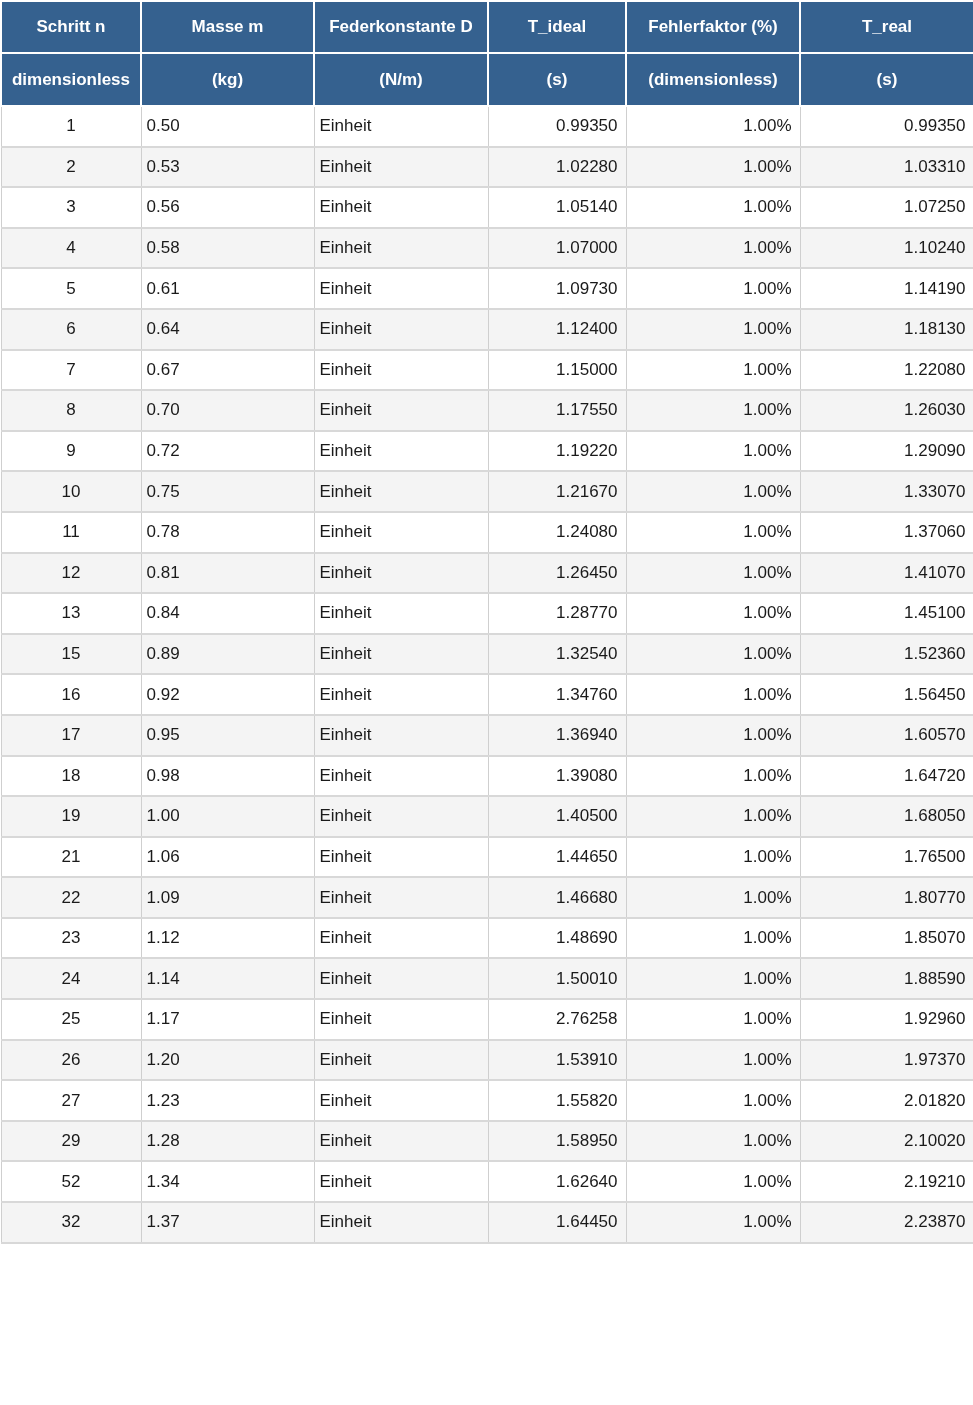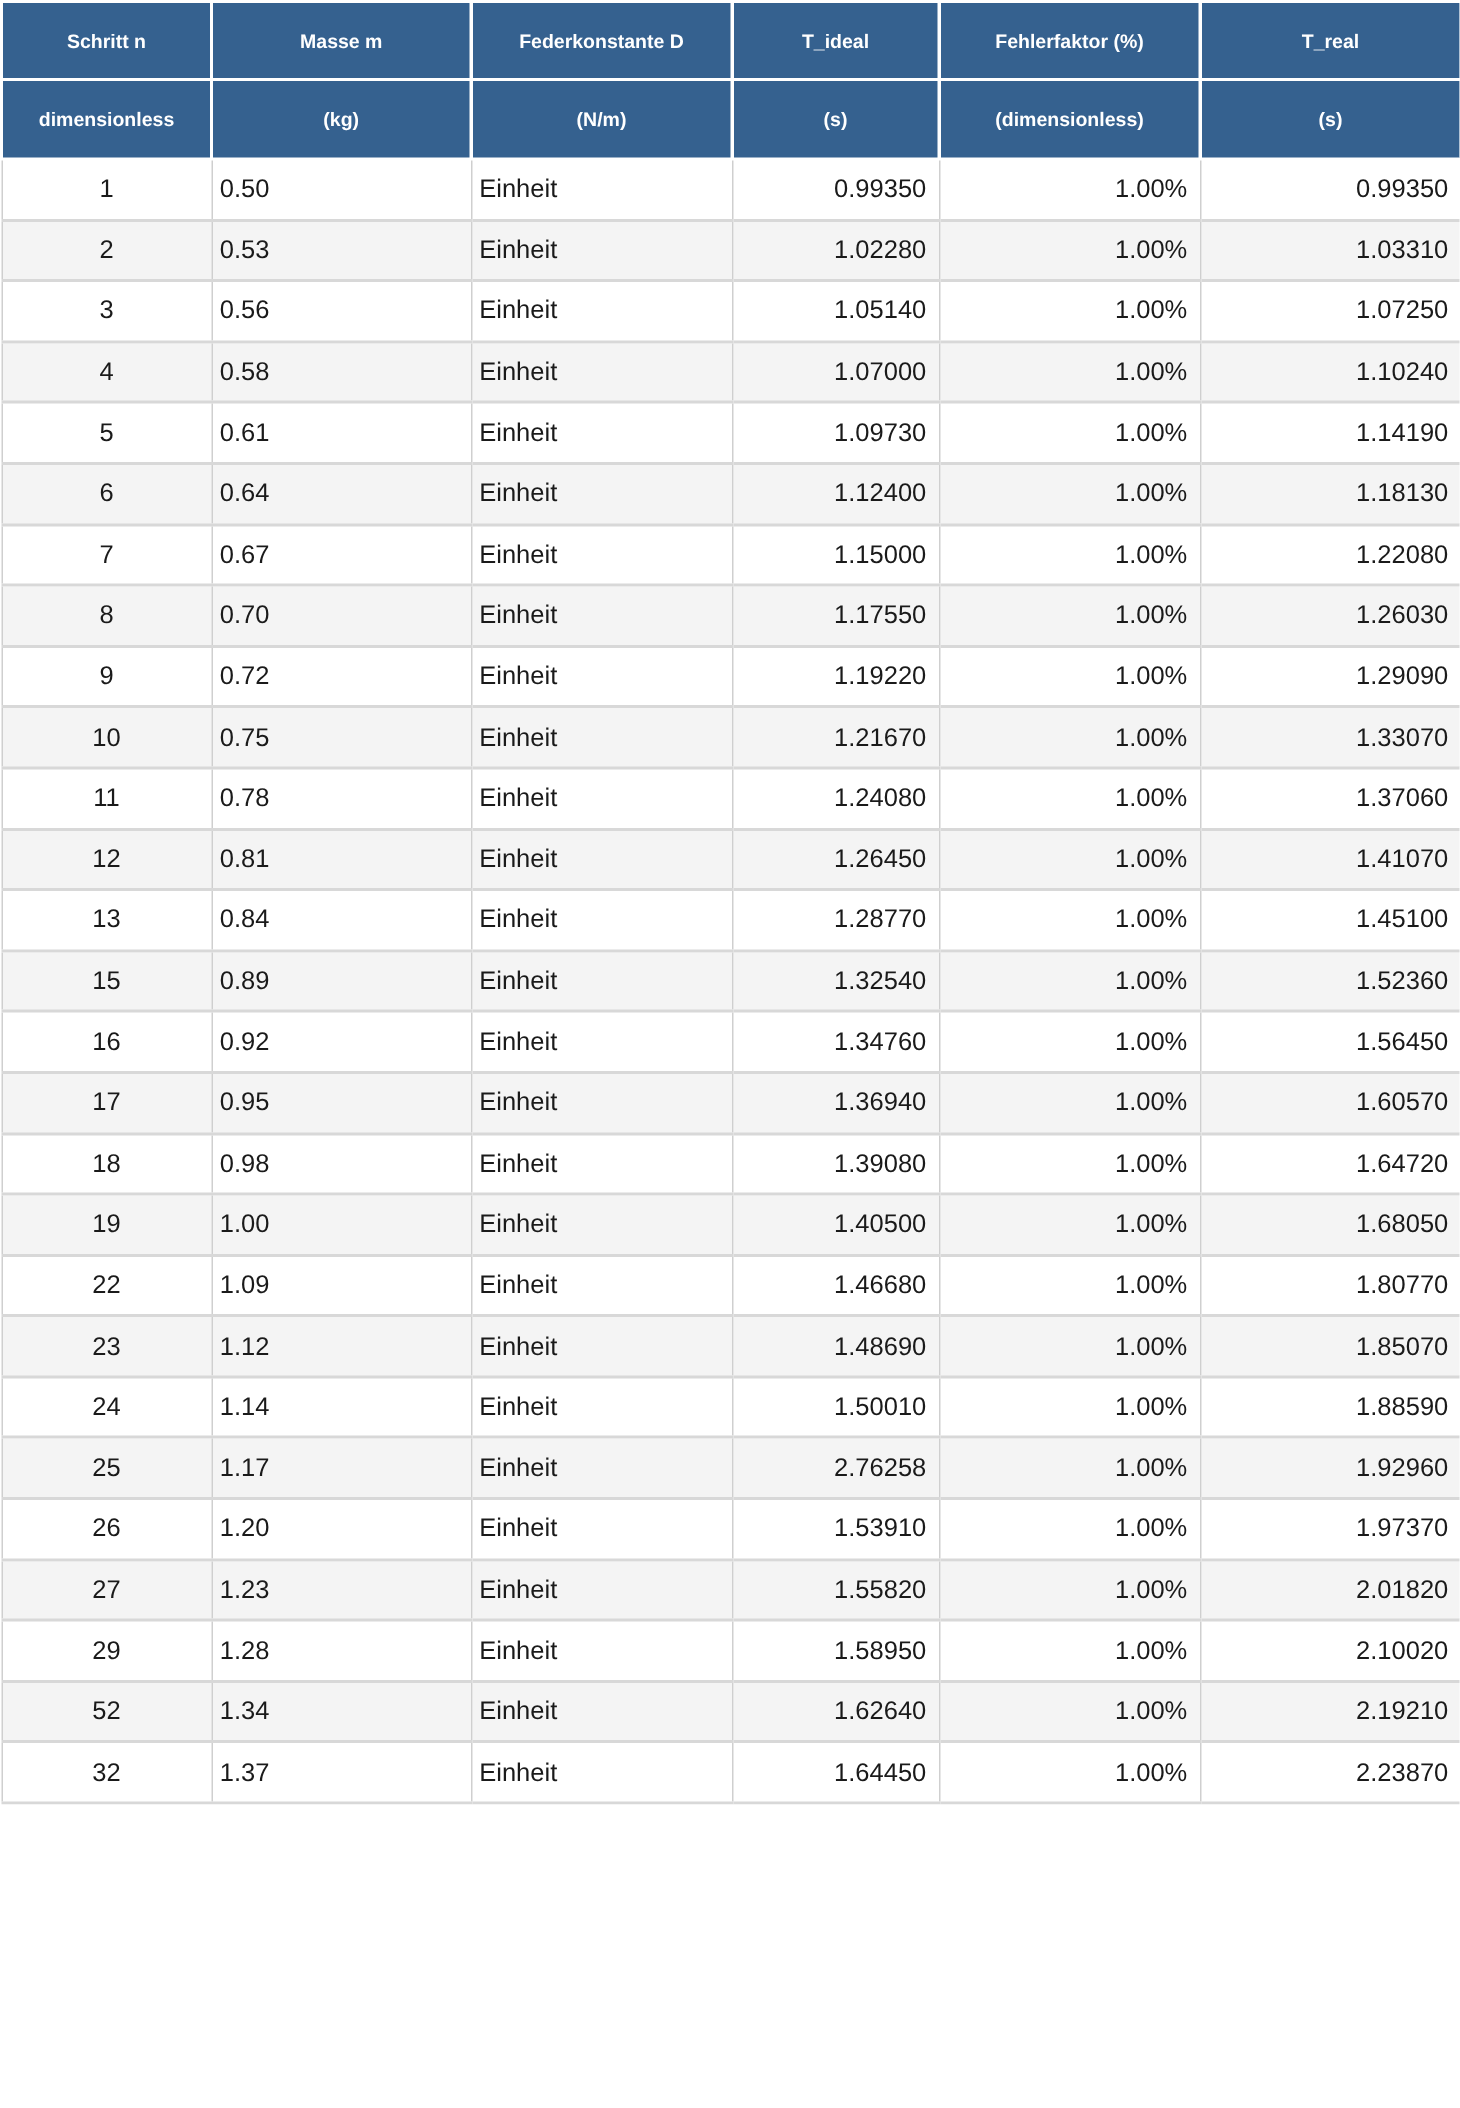--- a/index.html
+++ b/index.html
@@ -14,21 +14,21 @@
   table.data-table {
     width: 973px;
     border-collapse: collapse;
     table-layout: fixed;
   }
   
   thead th {
     background: #35618F;
     color: #ffffff;
     font-weight: bold;
-    font-size: 13px;
+    font-size: 17px;
     text-align: center;
     vertical-align: middle;
     border: 2px solid #ffffff;
     padding: 0;
     white-space: nowrap;
     overflow: hidden;
   }
   thead tr.h-label { height: 52px; }
   thead tr.h-unit  { height: 53px; margin-top: 40px; }
   
@@ -224,20 +224,28 @@
         </tr>
         <tr>
           <td>19</td>
           <td>1.00</td>
           <td>Einheit</td>
           <td>1.40500</td>
           <td>1.00%</td>
           <td>1.68050</td>
         </tr>
         <tr>
+          <td>21</td>
+          <td>1.06</td>
+          <td>Einheit</td>
+          <td>1.44650</td>
+          <td>1.00%</td>
+          <td>1.76500</td>
+        </tr>
+        <tr>
           <td>22</td>
           <td>1.09</td>
           <td>Einheit</td>
           <td>1.46680</td>
           <td>1.00%</td>
           <td>1.80770</td>
         </tr>
         <tr>
           <td>23</td>
           <td>1.12</td>

